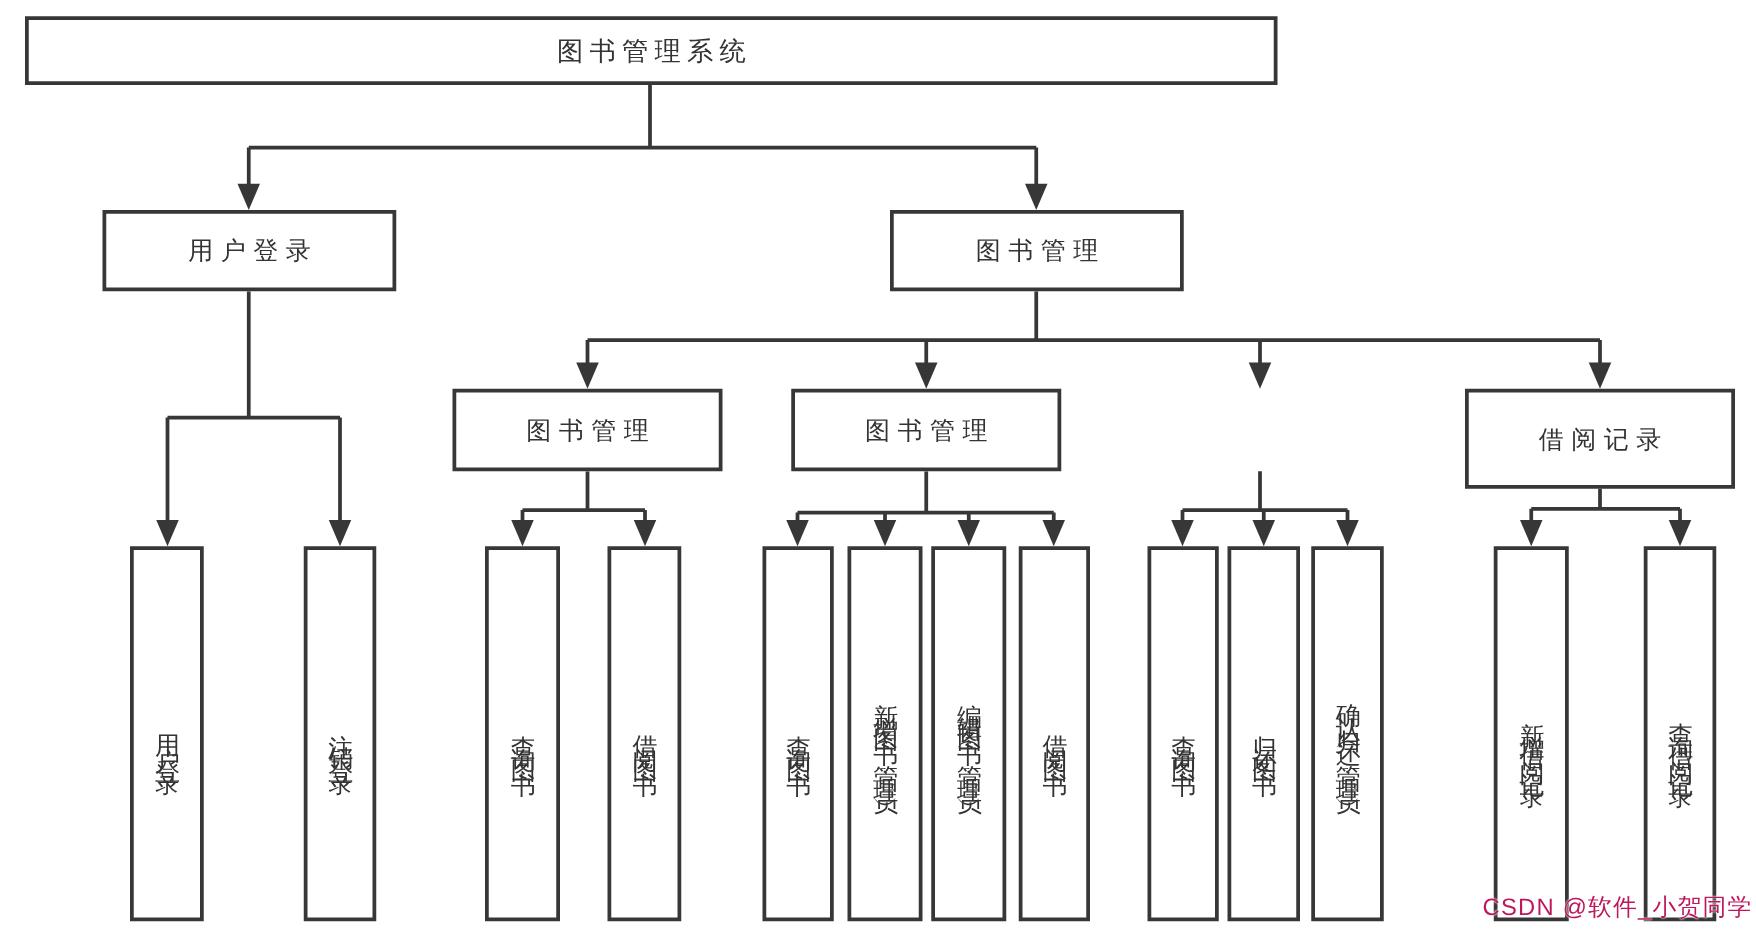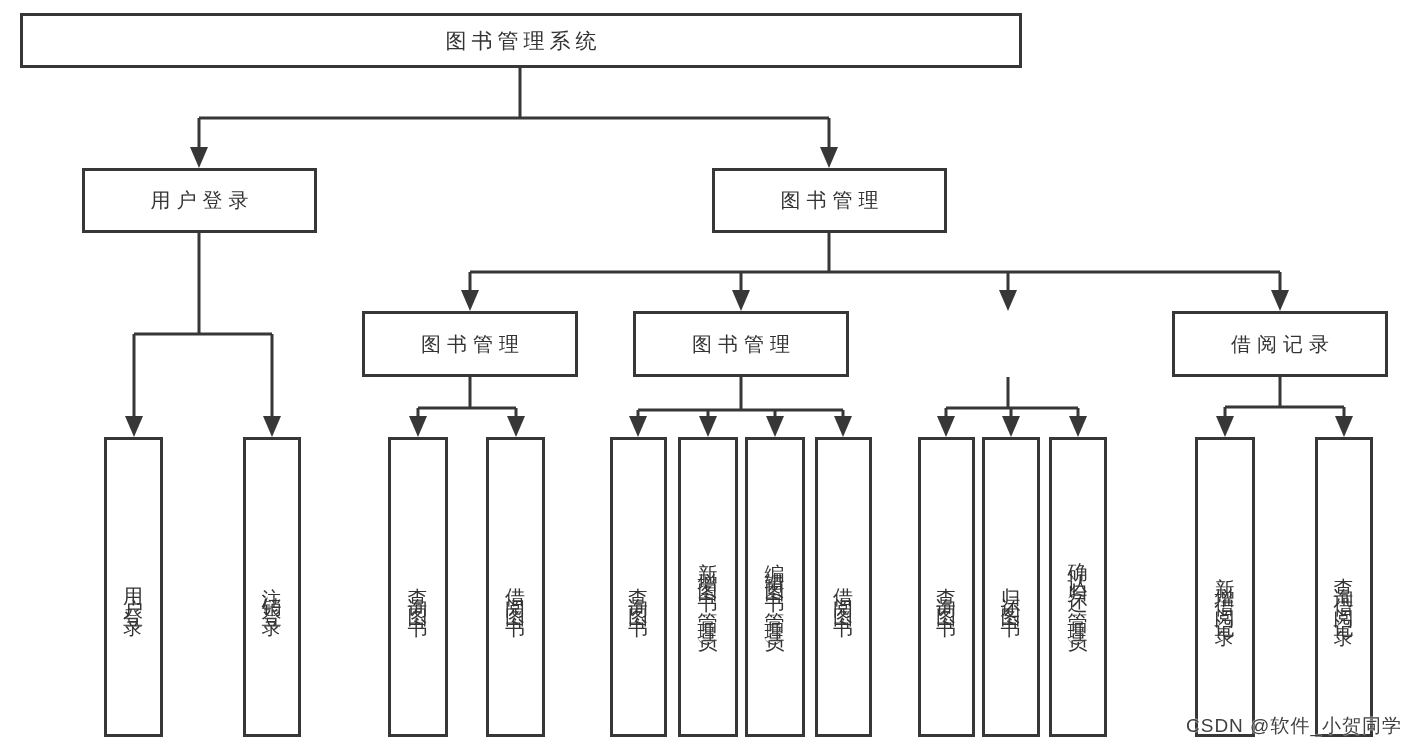--- a/index.html
+++ b/index.html
@@ -14,21 +14,21 @@
     display:flex;align-items:center;justify-content:center;
   }
   .node.h span{font-size:20px;letter-spacing:6px;margin-right:-6px;white-space:nowrap;}
   .node.root span{font-size:21px;letter-spacing:5px;margin-right:-5px;}
   .node.v span{
     writing-mode:vertical-rl;text-orientation:mixed;
     font-size:20px;letter-spacing:10px;margin-bottom:-10px;line-height:1;
   }
   .watermark{
     position:absolute;left:1186px;top:713px;z-index:3;
-    font-size:19px;letter-spacing:1px;color:#404040;
+    font-size:19px;letter-spacing:1px;color:#be185d;
     text-shadow:0 0 2px #ffffff,0 0 1px #ffffff;white-space:nowrap;
   }
 </style>
 </head>
 <body>
 
 <div class="stage">
 
   <svg class="connectors" width="1405" height="747" viewBox="0 0 1405 747">
     <g stroke="#373737" stroke-width="3" fill="none">
@@ -73,21 +73,21 @@
   <div class="node h" style="left:712px;top:168px;width:235px;height:65px">
     <span>图书管理</span>
   </div>
 
   <div class="node h" style="left:362px;top:311px;width:216px;height:66px">
     <span>图书管理</span>
   </div>
   <div class="node h" style="left:633px;top:311px;width:216px;height:66px">
     <span>图书管理</span>
   </div>
-  <div class="node h" style="left:1172px;top:311px;width:216px;height:66px">
+  <div class="node h" style="left:1172px;top:311px;width:216px;height:80px">
     <span>借阅记录</span>
   </div>
 
   <div class="node v" style="left:104px;top:437px;width:59px;height:300px">
     <span>用户登录</span>
   </div>
   <div class="node v" style="left:243px;top:437px;width:58px;height:300px">
     <span>注销登录</span>
   </div>
 

